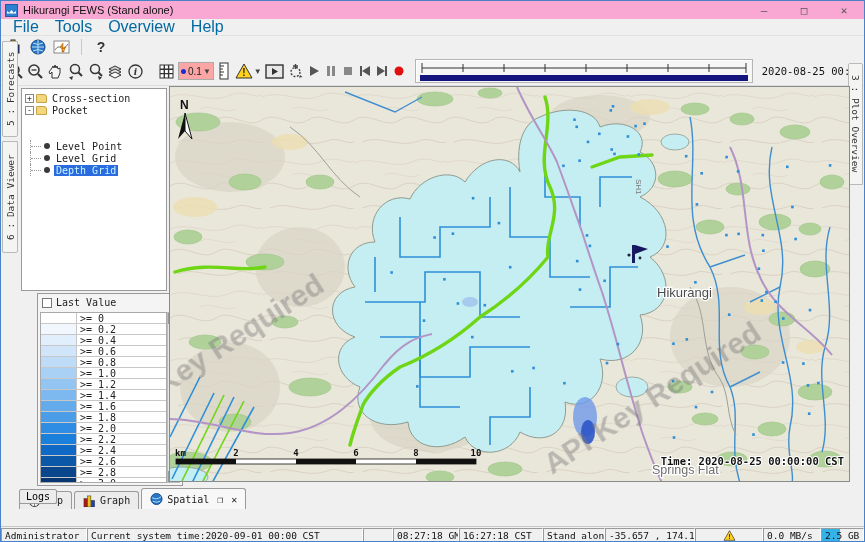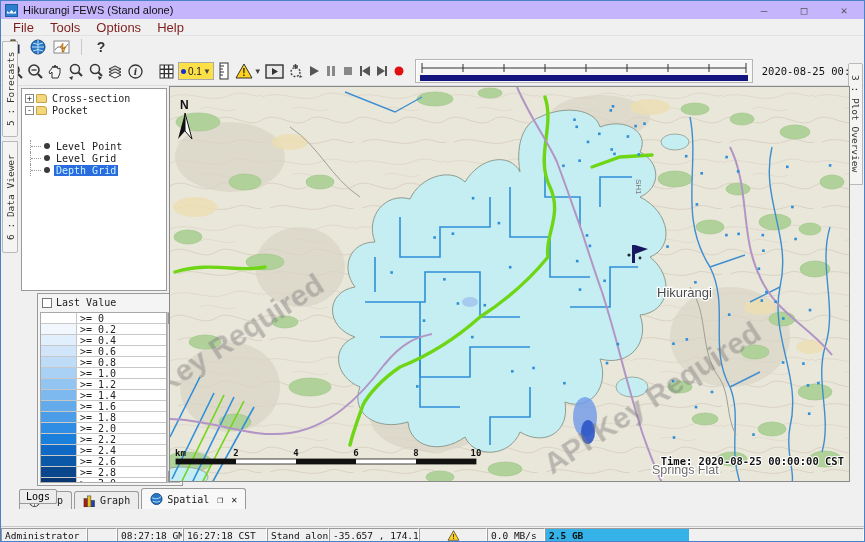--- a/index.html
+++ b/index.html
@@ -5,50 +5,50 @@
   * { margin:0; padding:0; box-sizing:border-box; }
   html,body { width:865px; height:542px; overflow:hidden; }
   body {
     font-family:"Liberation Sans", sans-serif;
     font-size:12px; color:#222; background:#f0f0f0;
     border:1px solid #4a82c8; position:relative;
   }
 
   
   .titlebar { position:absolute; left:0; top:0; width:100%; height:18px;
-    background:#c4b5fd; display:flex; align-items:center; }
+    background:#f9a8d4; display:flex; align-items:center; }
   .app-icon { width:13px; height:13px; margin:0 5px 0 4px; background:#2f7fd1;
     border:1px solid #1b5fa8; position:relative; }
   .app-icon::after { content:""; position:absolute; left:1px; right:1px; bottom:2px;
     height:4px; background:#fff; clip-path:polygon(0 100%,0 40%,25% 80%,50% 10%,75% 80%,100% 40%,100% 100%); }
   .title-text { font-size:11px; color:#111; }
   .win-controls { margin-left:auto; display:flex; height:100%; }
   .win-btn { width:40px; height:100%; display:flex; align-items:center; justify-content:center;
     color:#555; font-size:11px; font-family:"DejaVu Sans Mono", monospace; }
 
   
   .menubar { position:absolute; left:0; top:18px; width:100%; height:17px;
     background:#f0f0f0; display:flex; align-items:center; padding-left:5px; gap:2px;
     border-bottom:1px solid #e2e2e2; }
-  .menu-item { padding:1px 7px; font-size:13px; color:#7f1d1d; }
+  .menu-item { padding:1px 7px; font-size:16px; color:#0369a1; }
 
   
   .toolbar1 { position:absolute; left:0; top:35px; width:100%; height:21px;
     display:flex; align-items:center; padding-left:4px; gap:6px; }
   .tb-sep { width:1px; height:16px; background:#c8c8c8; margin:0 4px; }
   .icon16 { width:18px; height:17px; display:flex; align-items:center; justify-content:center; }
   .qmark { font-weight:bold; font-size:14px; color:#333; }
 
   
   .toolbar2 { position:absolute; left:0; top:56px; width:100%; height:29px;
     display:flex; align-items:center; padding-left:6px; gap:3px; border-bottom:1px solid #ddd; }
   .tbtn { width:21px; height:21px; display:flex; align-items:center; justify-content:center; }
   .tbtn svg { display:block; }
   .drop-caret { font-size:8px; color:#444; margin-left:1px; }
-  .interval-box { display:flex; align-items:center; border:1px solid #aaa; background:#fde047;
+  .interval-box { display:flex; align-items:center; border:1px solid #aaa; background:#fca5a5;
     height:18px; padding:0 2px; font-size:10px; }
   .interval-dot { width:5px; height:5px; border-radius:50%; background:#1a2fd0; margin-right:2px; }
   .timeline-wrap { margin-left:6px; width:338px; height:24px; border:1px solid #b5b5b5;
     background:#f6f6f6; box-shadow:inset 1px 1px 0 #fff; position:relative; }
   .timeline-date { font-family:"DejaVu Sans Mono", monospace; font-size:10.5px; color:#111;
     margin-left:6px; white-space:nowrap; }
 
   
   .vtab { position:absolute; background:#f4f4f2; border:1px solid #b9b9b9; border-radius:2px 2px 0 0;
     font-family:"DejaVu Sans Mono", monospace; font-size:9.5px; color:#333;
@@ -103,39 +103,39 @@
   .logs-btn { border:1px solid #9a9a9a; background:#ececec; border-radius:2px;
     font-family:"DejaVu Sans Mono", monospace; font-size:10px; padding:1px 6px; }
 
   
   .statusbar { position:absolute; left:0; top:525px; width:100%; height:17px;
     background:#f0f0f0; border-top:1px solid #c8c8c8; display:flex;
     font-family:"DejaVu Sans Mono", monospace; font-size:9.5px; color:#111; }
   .scell { border:1px solid; border-color:#9a9a9a #fff #fff #9a9a9a; height:15px; margin-top:1px;
     display:flex; align-items:center; padding:0 3px; white-space:nowrap; overflow:hidden; position:relative; }
   .mem-fill { position:absolute; left:0; top:0; bottom:0; width:45%; background:#35b3e8; z-index:0; }
-  .mem-text { position:relative; z-index:1;font-weight:bold; }
+  .mem-text { position:relative; z-index:1; }
 </style>
 </head>
 <body>
 
 <div class="titlebar">
   <span class="app-icon"></span>
   <span class="title-text">Hikurangi FEWS  (Stand alone)</span>
   <div class="win-controls">
     <span class="win-btn">—</span>
     <span class="win-btn">□</span>
     <span class="win-btn">✕</span>
   </div>
 </div>
 
 <div class="menubar">
   <span class="menu-item">File</span>
   <span class="menu-item">Tools</span>
-  <span class="menu-item">Options</span>
+  <span class="menu-item">Overview</span>
   <span class="menu-item">Help</span>
 </div>
 
 <div class="toolbar1">
   <span class="icon16">
     <svg width="16" height="15" viewBox="0 0 16 15">
       <rect x="1" y="4" width="4" height="10" fill="#b01818" stroke="#222"></rect>
       <rect x="5" y="1" width="4" height="13" fill="#e8c420" stroke="#222"></rect>
       <rect x="9" y="6" width="4" height="8" fill="#2040b0" stroke="#222"></rect>
     </svg>
@@ -686,20 +686,21 @@
     <span class="tab-ctl">❐</span>
     <span class="tab-ctl">✕</span>
   </div>
 </div>
 <div class="logs-row">
   <button class="logs-btn">Logs</button>
 </div>
 
 <div class="statusbar">
   <div class="scell" style="width:86px;">Administrator</div>
+  <div class="scell" style="width:276px;">Current system time:2020-09-01 00:00 CST</div>
   <div class="scell" style="width:30px;"></div>
   <div class="scell" style="width:66px;">08:27:18 GMT</div>
   <div class="scell" style="width:84px;">16:27:18 CST</div>
   <div class="scell" style="width:62px;">Stand alone</div>
   <div class="scell" style="width:90px;">-35.657 , 174.199</div>
   <div class="scell" style="width:68px; justify-content:center;">
     <svg width="13" height="11" viewBox="0 0 18 16">
       <path d="M9,1 L17,15 L1,15 Z" fill="#ffd21f" stroke="#333"></path>
       <text x="9" y="13" font-size="10" text-anchor="middle" font-weight="bold" fill="#222">!</text>
     </svg>

